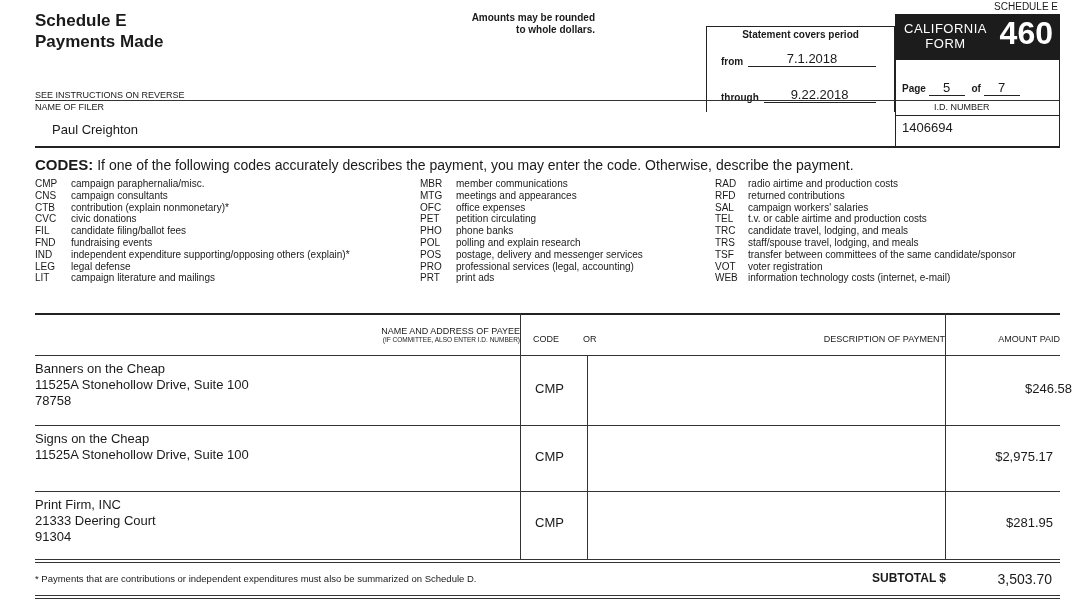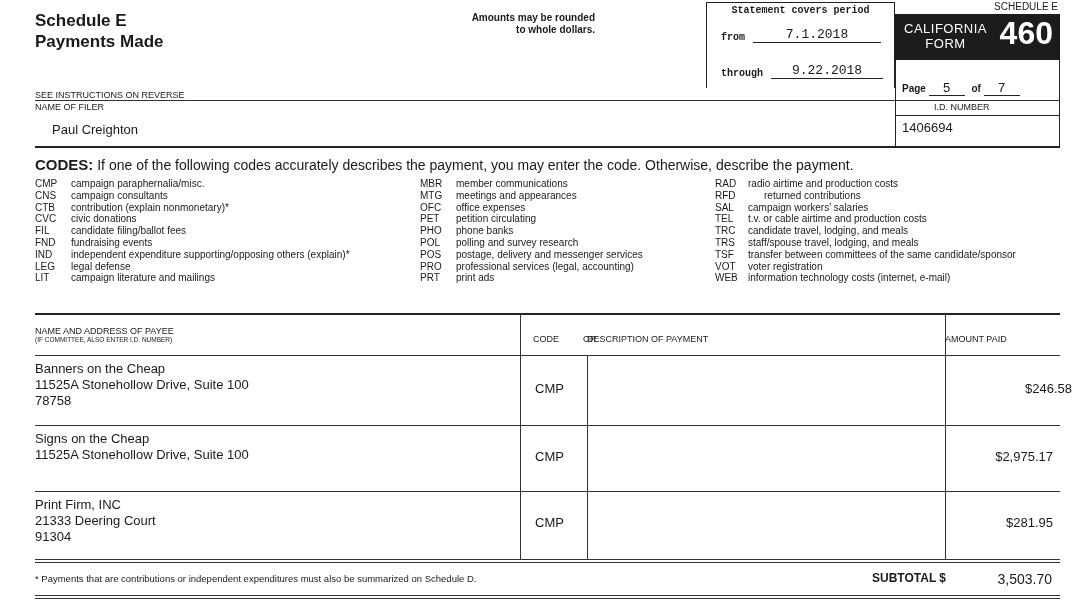--- a/index.html
+++ b/index.html
@@ -1,21 +1,21 @@
 <!DOCTYPE html>
 <html><head>
 <meta charset="utf-8">
 <style>
   html, body { margin:0; padding:0; background:#fff; }
   body { width:1074px; height:605px; position:relative; overflow:hidden; font-family:"Liberation Sans", sans-serif; color:#1a1a1a; }
   .abs { position:absolute; }
   .title { left:35px; top:10px; font-size:17px; font-weight:bold; line-height:21px; }
   .rounded { left:410px; top:12px; width:185px; text-align:right; font-size:10px; font-weight:bold; line-height:12px; }
   .sched-e-top { right:16px; top:1px; font-size:10px; }
-  .period-box { left:706px; top:2px; width:189px; height:86px; border:1px solid #222; border-bottom:none; box-sizing:border-box;font-family:Liberation Mono, monospace; }
+  .period-box { left:706px; top:26px; width:189px; height:86px; border:1px solid #222; border-bottom:none; box-sizing:border-box; }
   .period-title { position:absolute; top:2px; left:0; width:100%; text-align:center; font-size:10px; font-weight:bold; }
   .period-row { position:absolute; left:14px; font-size:10px; font-weight:bold; }
   .period-line { display:inline-block; border-bottom:1px solid #222; width:120px; text-align:center; font-size:13px; font-weight:normal; vertical-align:bottom; margin-left:2px; }
   .ca-box { left:895px; top:14px; width:165px; height:46px; background:#1c1c1c; color:#fff; box-sizing:border-box; border:1px solid #1c1c1c; }
   .ca-text { position:absolute; left:8px; top:6px; font-size:13px; line-height:15px; text-align:center; letter-spacing:0.5px; }
   .ca-num { position:absolute; right:6px; top:0px; font-size:32px; font-weight:bold; }
   .page-box { left:895px; top:60px; width:165px; height:56px; border:1px solid #222; border-top:none; box-sizing:border-box; font-size:10px; font-weight:bold; }
   .page-inner { position:absolute; left:6px; top:20px; }
   .page-blank { display:inline-block; border-bottom:1px solid #222; width:36px; text-align:center; font-size:13px; font-weight:normal; }
   .see-instr { left:35px; top:90px; font-size:9px; }
@@ -26,21 +26,21 @@
   .id-label { position:absolute; left:6px; top:2px; font-size:9px;padding-left:32px; }
   .id-val { position:absolute; left:6px; top:20px; font-size:13px; }
   .thick { height:2px; background:#222; }
   .codes-head { left:35px; top:156px; font-size:14px; }
   .codes-head b { font-size:15px; }
   .codes-col { top:178px; font-size:10px; line-height:11.8px; }
   .code-row { white-space:nowrap; }
   .code-key { display:inline-block; width:36px; }
   .table { left:35px; top:313px; width:1025px; height:249px; }
   .vline { width:1px; background:#333; }
-  .th { font-size:9px; text-align:left; }
+  .th { font-size:9px; text-align:right; }
   .cell-text { font-size:13px; line-height:16px; }
   .footnote { left:35px; top:573px; font-size:9.5px;text-align:center; }
   .subtotal-label { left:872px; top:571px; font-size:12px; font-weight:bold; }
   .subtotal-val { right:22px; top:571px; font-size:14px; }
 </style>
 </head>
 <body>
 
 <div class="abs title">
   <div>Schedule E</div>
@@ -108,29 +108,29 @@
   <div class="code-row"><span class="code-key">LEG</span><span>legal defense</span></div>
   <div class="code-row"><span class="code-key">LIT</span><span>campaign literature and mailings</span></div>
 </div>
 
 <div class="abs codes-col" style="left:420px;">
   <div class="code-row"><span class="code-key">MBR</span><span>member communications</span></div>
   <div class="code-row"><span class="code-key">MTG</span><span>meetings and appearances</span></div>
   <div class="code-row"><span class="code-key">OFC</span><span>office expenses</span></div>
   <div class="code-row"><span class="code-key">PET</span><span>petition circulating</span></div>
   <div class="code-row"><span class="code-key">PHO</span><span>phone banks</span></div>
-  <div class="code-row"><span class="code-key">POL</span><span>polling and survey research</span></div>
+  <div class="code-row"><span class="code-key">POL</span><span>polling and explain research</span></div>
   <div class="code-row"><span class="code-key">POS</span><span>postage, delivery and messenger services</span></div>
   <div class="code-row"><span class="code-key">PRO</span><span>professional services (legal, accounting)</span></div>
   <div class="code-row"><span class="code-key">PRT</span><span>print ads</span></div>
 </div>
 
 <div class="abs codes-col" style="left:715px;">
   <div class="code-row"><span class="code-key" style="width:33px;">RAD</span><span>radio airtime and production costs</span></div>
-  <div class="code-row"><span class="code-key" style="width:49px;">RFD</span><span>returned contributions</span></div>
+  <div class="code-row"><span class="code-key" style="width:33px;">RFD</span><span>returned contributions</span></div>
   <div class="code-row"><span class="code-key" style="width:33px;">SAL</span><span>campaign workers' salaries</span></div>
   <div class="code-row"><span class="code-key" style="width:33px;">TEL</span><span>t.v. or cable airtime and production costs</span></div>
   <div class="code-row"><span class="code-key" style="width:33px;">TRC</span><span>candidate travel, lodging, and meals</span></div>
   <div class="code-row"><span class="code-key" style="width:33px;">TRS</span><span>staff/spouse travel, lodging, and meals</span></div>
   <div class="code-row"><span class="code-key" style="width:33px;">TSF</span><span>transfer between committees of the same candidate/sponsor</span></div>
   <div class="code-row"><span class="code-key" style="width:33px;">VOT</span><span>voter registration</span></div>
   <div class="code-row"><span class="code-key" style="width:33px;">WEB</span><span>information technology costs (internet, e-mail)</span></div>
 </div>
 
 <div class="abs table">

